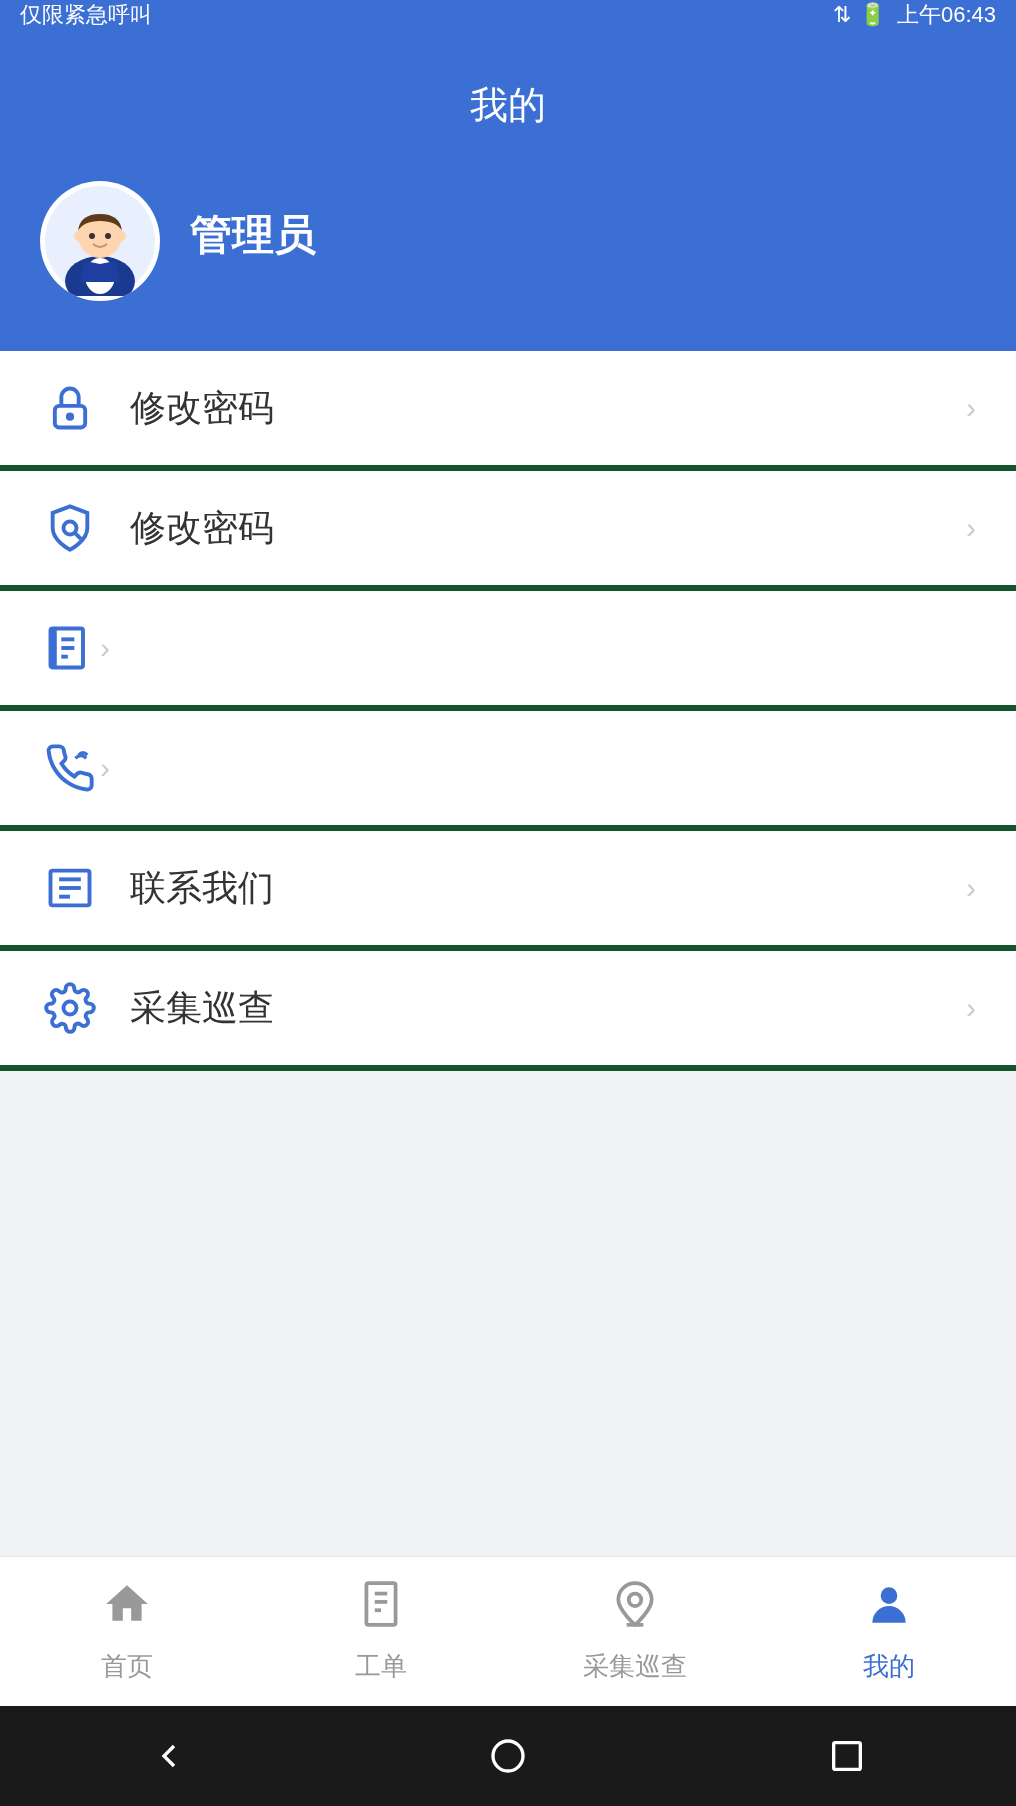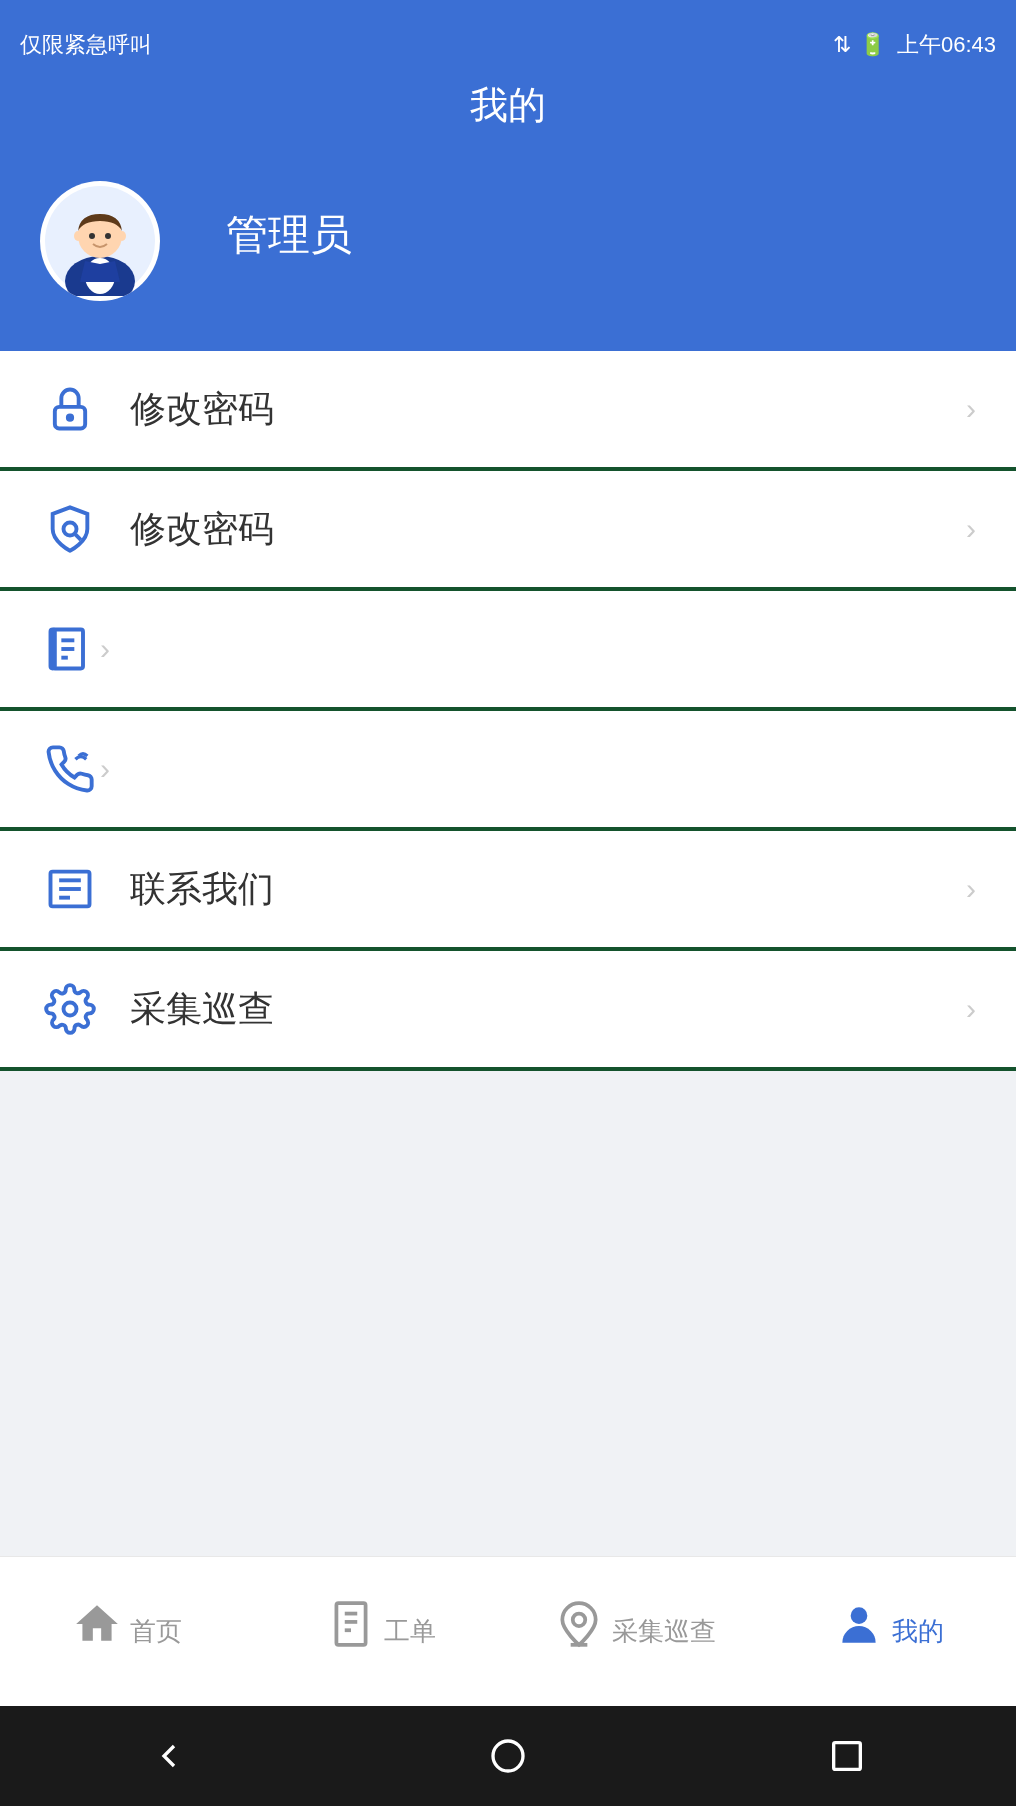--- a/index.html
+++ b/index.html
@@ -11,21 +11,21 @@
       overflow: hidden;
       position: relative;
     }
 
     
     .status-bar {
       width: 100%;
       height: 60px;
       background: #3b6fd4;
       display: flex;
-      align-items: flex-end;
+      align-items: flex-start;
       justify-content: space-between;
       padding: 0 20px;
     }
     .status-bar-left {
       font-size: 22px;
       color: white;
     }
     .status-bar-right {
       display: flex;
       align-items: center;
@@ -71,40 +71,39 @@
       display: flex;
       align-items: center;
       justify-content: center;
       font-size: 80px;
     }
     .profile-info {
       color: white;
     }
     .profile-name {
       font-size: 42px;
-      font-weight: 400;
+      font-weight: 700;
       margin-bottom: 12px;
-      margin-left: 36px;
     }
     .profile-phone {
       font-size: 34px;
       font-weight: 400;
     }
 
     
     .menu-list {
       background: white;
       margin-top: 0;
     }
     .menu-item {
       display: flex;
       align-items: center;
       padding: 0 40px;
       height: 120px;
-      border-bottom: 4px solid #14532d;
+      border-bottom: 6px solid #14532d;
       background: white;
       cursor: pointer;
       position: relative;
     }
     .menu-icon {
       width: 60px;
       height: 60px;
       flex-shrink: 0;
       display: flex;
       align-items: center;
@@ -141,27 +140,26 @@
       right: 0;
       height: 150px;
       background: white;
       border-top: 1px solid #e8e8e8;
       display: flex;
       align-items: center;
     }
     .nav-item {
       flex: 1;
       display: flex;
-      flex-direction: row;
+      flex-direction: column;
       align-items: center;
       justify-content: center;
       gap: 8px;
       cursor: pointer;
       height: 100%;
-      font-family: Liberation Mono, monospace;
     }
     .nav-icon {
       font-size: 50px;
       color: #999;
     }
     .nav-icon.active {
       color: #3b6fd4;
     }
     .nav-label {
       font-size: 26px;

